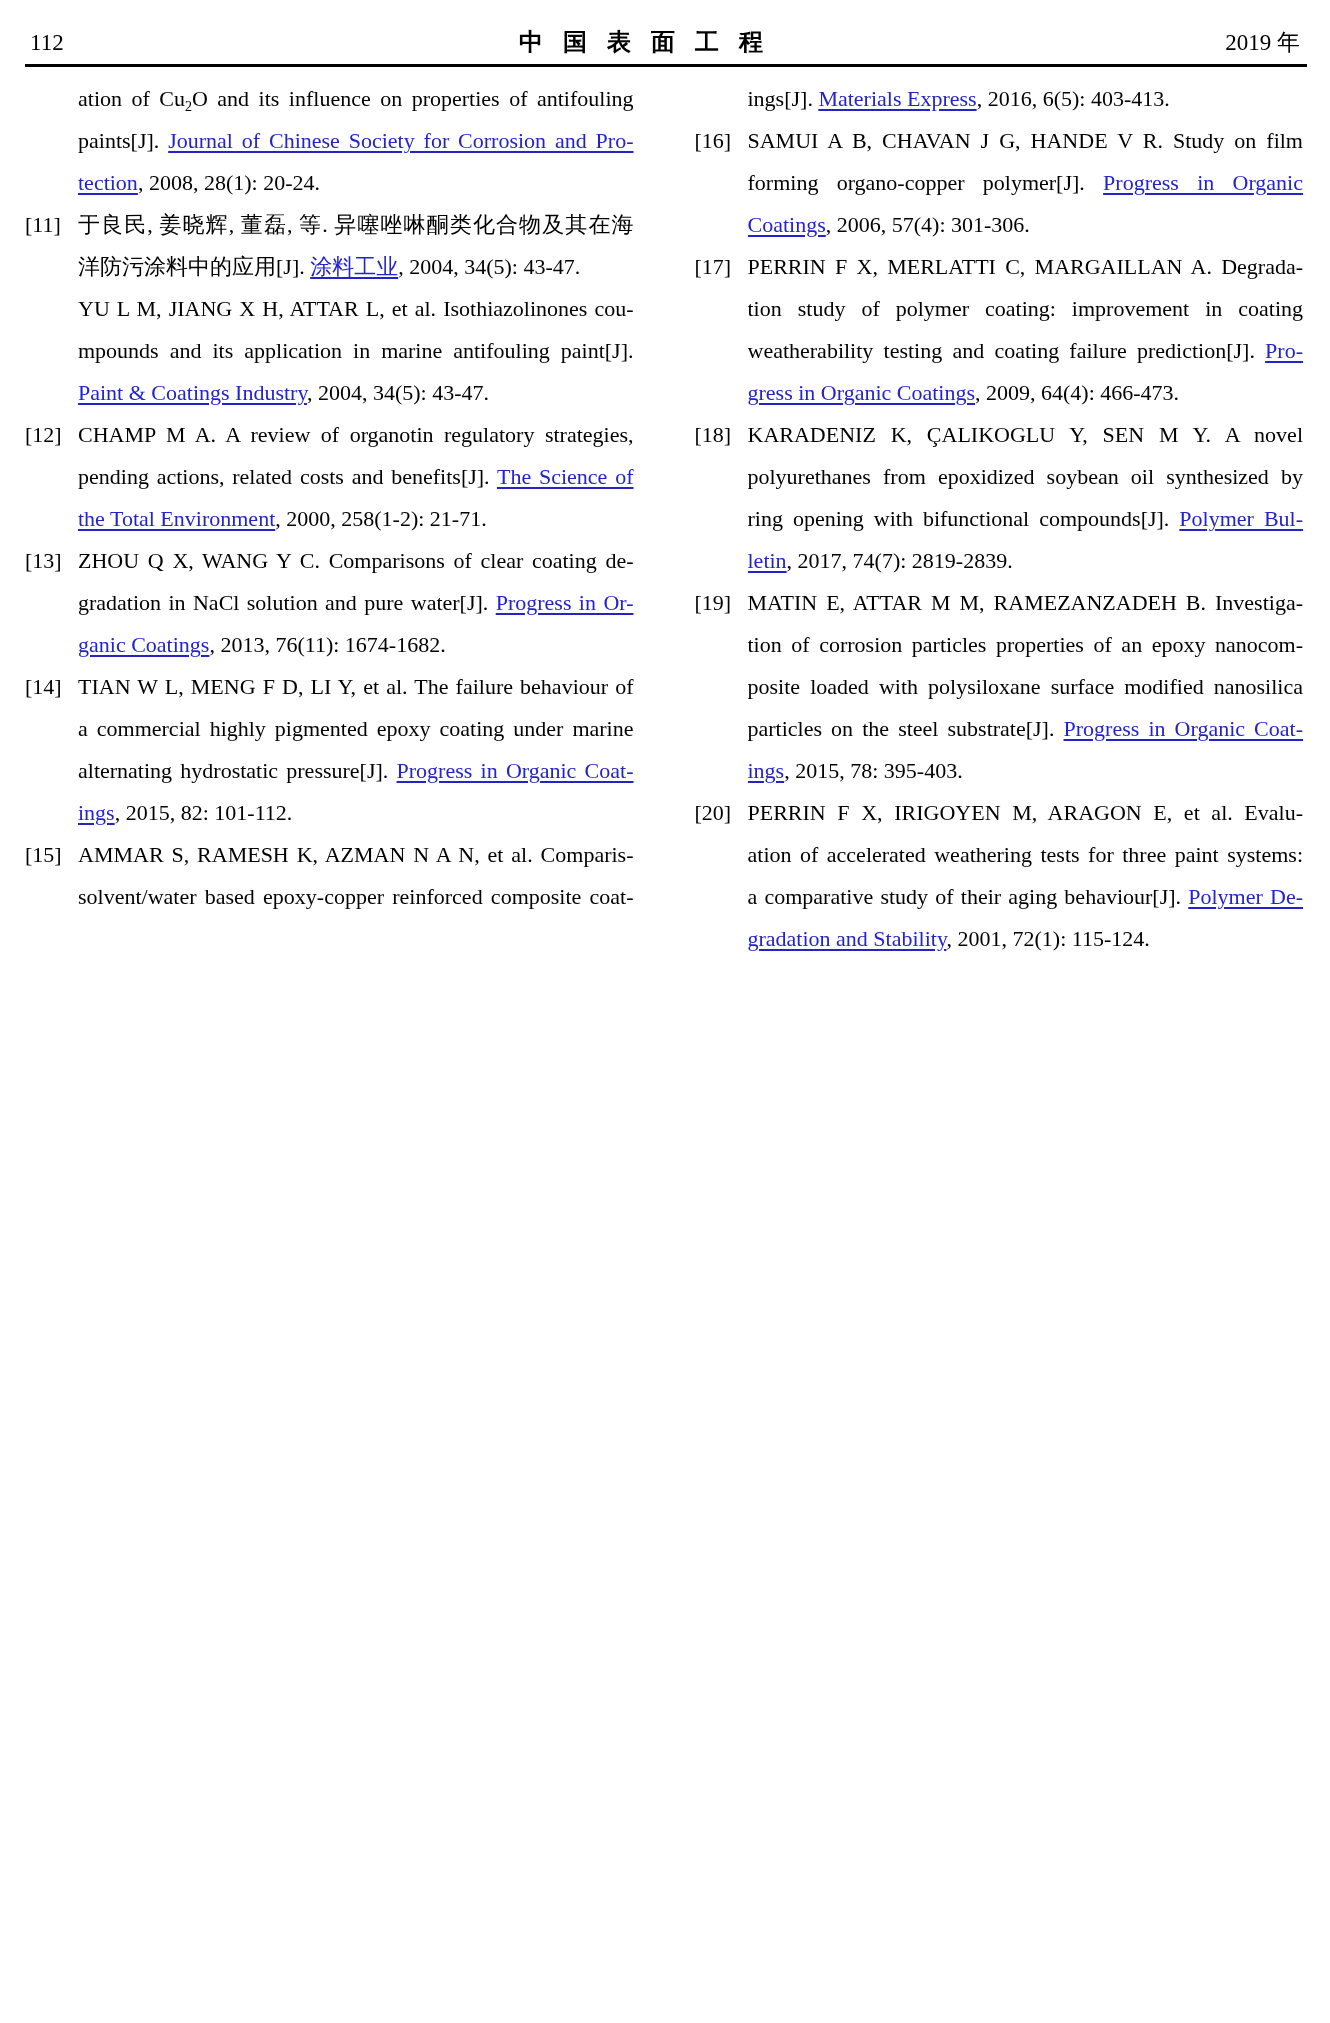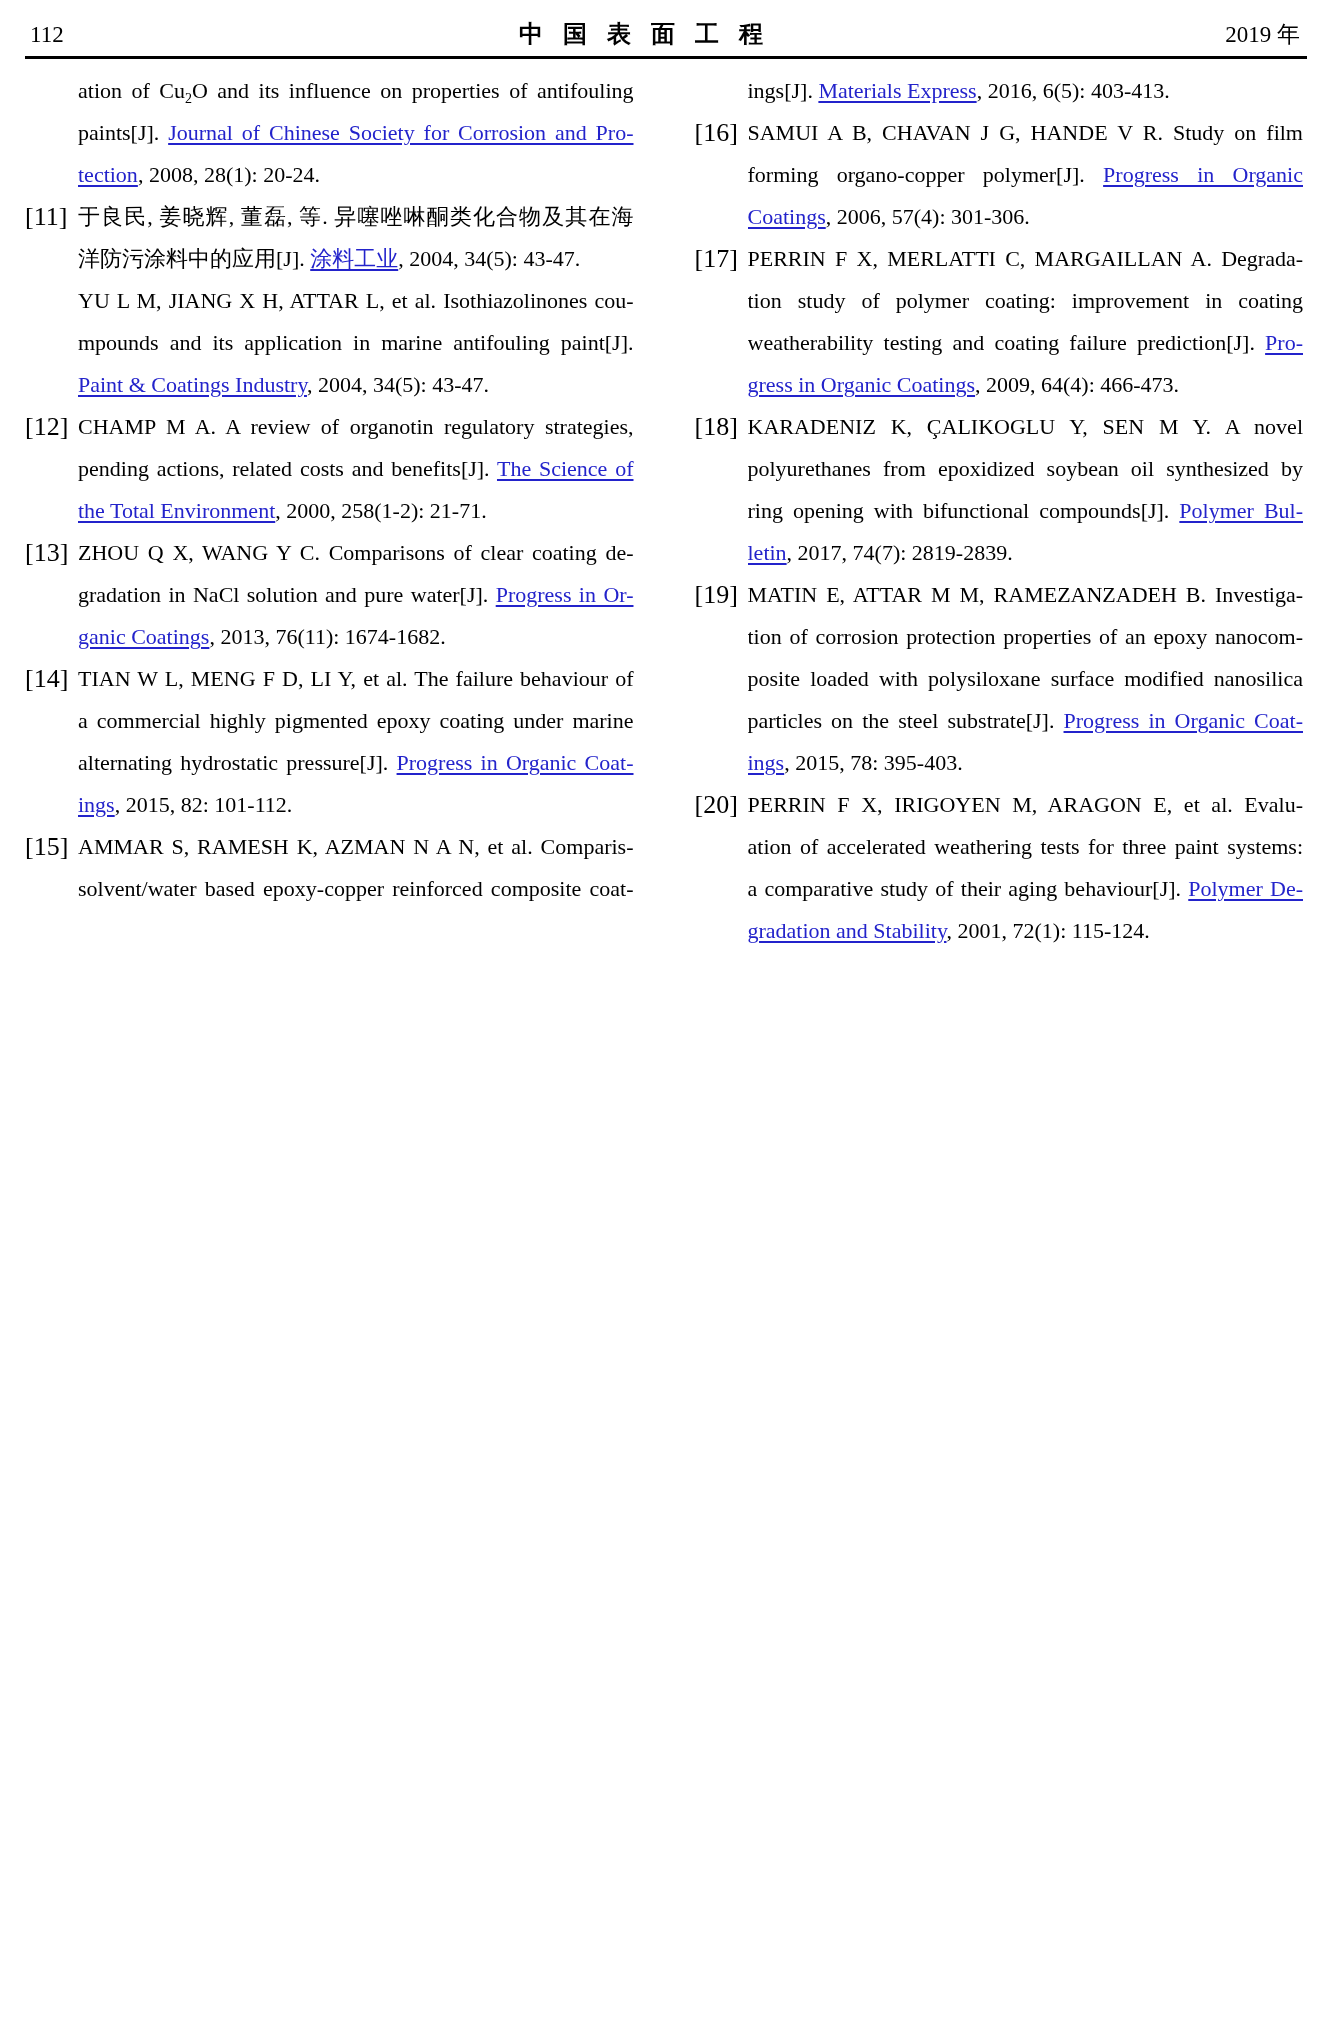--- a/index.html
+++ b/index.html
@@ -8,21 +8,21 @@
     height: 2023px;
     color: #000000;
     font-family: "Liberation Serif", "DejaVu Serif", serif;
     position: relative;
     overflow: hidden;
   }
   .hdr {
     display: flex;
     justify-content: space-between;
     align-items: baseline;
-    padding: 20px 30px 0 30px;
+    padding: 28px 30px 0 30px;
     font-size: 23px;
     line-height: 28px;
   }
   .hdr .title {
     font-weight: 700;
     font-size: 24px;
     letter-spacing: 7px;
   }
   .rule {
     margin: 7px 23px 0 25px;
@@ -33,21 +33,21 @@
     display: flex;
     margin: 11px 27px 0 25px;
     gap: 61px;
   }
   .col { flex: 1 1 0; min-width: 0; }
   .ref {
     display: grid;
     grid-template-columns: 53px 1fr;
   }
   .ref-label {
-    font-size: 26px;
+    font-size: 22px;
     line-height: 42px;
     white-space: nowrap;
   }
   .line {
     font-size: 22px;
     line-height: 42px;
     height: 42px;
     overflow: hidden;
   }
   .line.j {
@@ -159,21 +159,21 @@
           <div class="line j"><span>KARADENIZ K, ÇALIKOGLU Y, SEN M Y. A novel</span></div>
           <div class="line j"><span>polyurethanes from epoxidized soybean oil synthesized by</span></div>
           <div class="line j"><span>ring opening with bifunctional compounds[J]. </span><span class="link">Polymer Bul-</span></div>
           <div class="line"><span class="link">letin</span><span>, 2017, 74(7): 2819-2839.</span></div>
         </div>
       </div>
       <div class="ref">
         <div class="ref-label">[19]</div>
         <div>
           <div class="line j"><span>MATIN E, ATTAR M M, RAMEZANZADEH B. Investiga-</span></div>
-          <div class="line j"><span>tion of corrosion protection properties of an epoxy nanocom-</span></div>
+          <div class="line j"><span>tion of corrosion particles properties of an epoxy nanocom-</span></div>
           <div class="line j"><span>posite loaded with polysiloxane surface modified nanosilica</span></div>
           <div class="line j"><span>particles on the steel substrate[J]. </span><span class="link">Progress in Organic Coat-</span></div>
           <div class="line"><span class="link">ings</span><span>, 2015, 78: 395-403.</span></div>
         </div>
       </div>
       <div class="ref">
         <div class="ref-label">[20]</div>
         <div>
           <div class="line j"><span>PERRIN F X, IRIGOYEN M, ARAGON E, et al. Evalu-</span></div>
           <div class="line j"><span>ation of accelerated weathering tests for three paint systems:</span></div>

